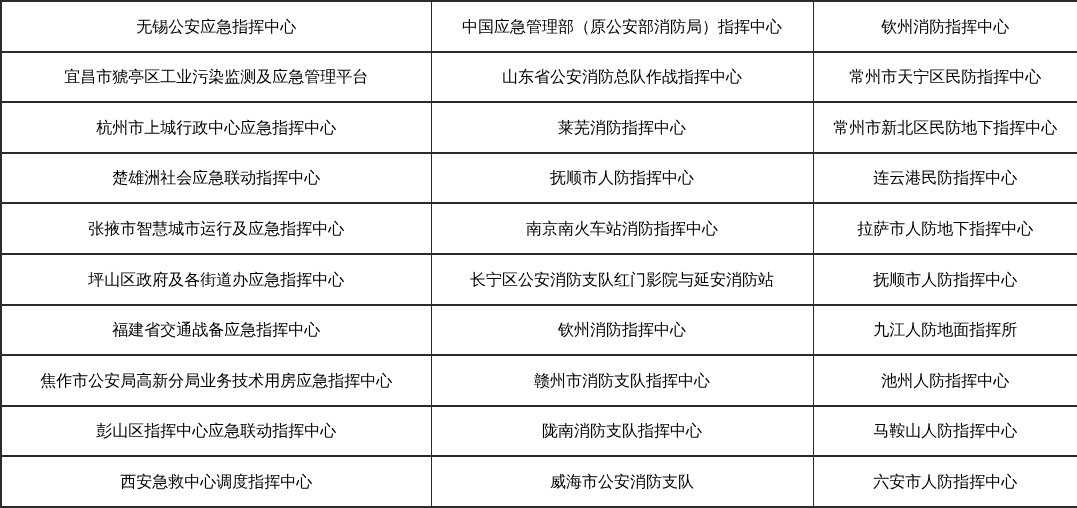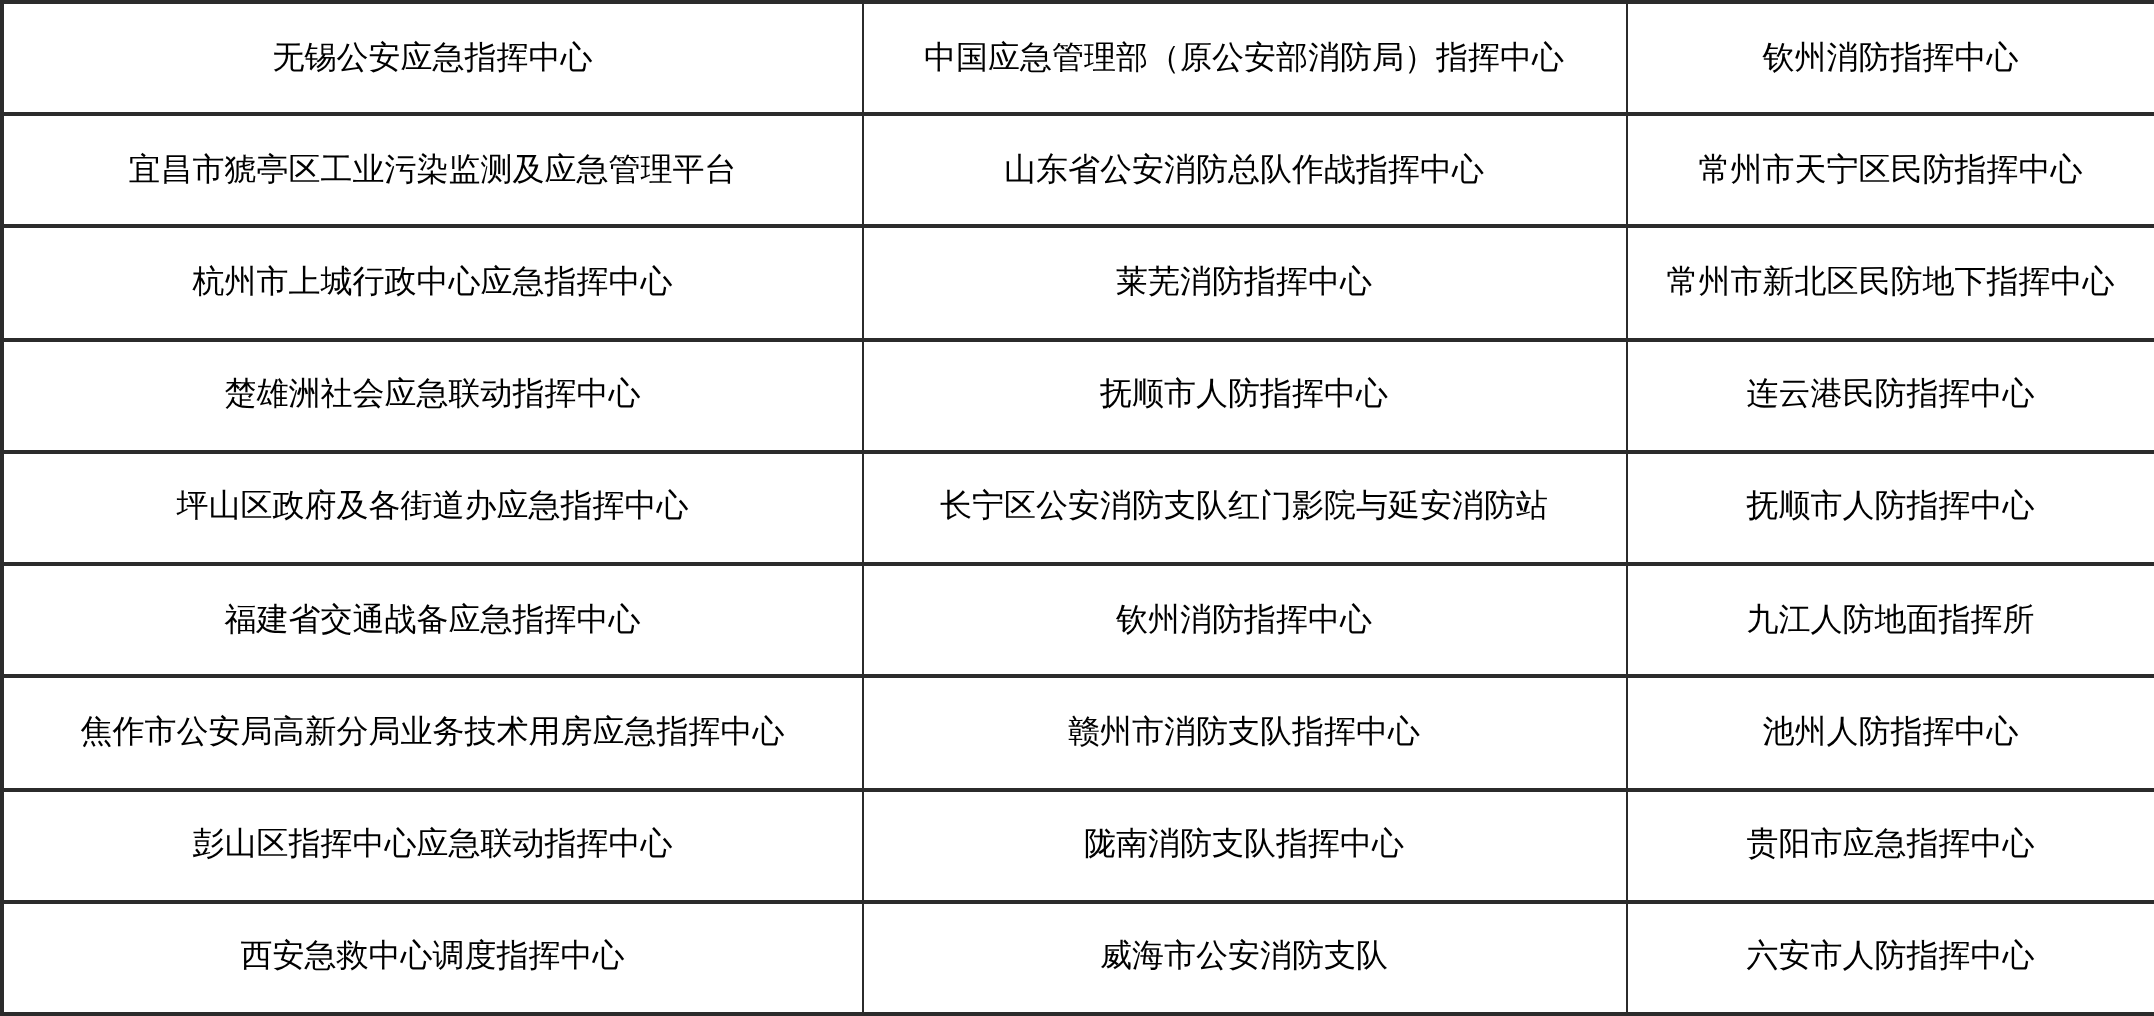--- a/index.html
+++ b/index.html
@@ -68,38 +68,43 @@
           <td>杭州市上城行政中心应急指挥中心</td>
           <td>莱芜消防指挥中心</td>
           <td>常州市新北区民防地下指挥中心</td>
         </tr>
         <tr>
           <td>楚雄洲社会应急联动指挥中心</td>
           <td>抚顺市人防指挥中心</td>
           <td>连云港民防指挥中心</td>
         </tr>
         <tr>
+          <td>张掖市智慧城市运行及应急指挥中心</td>
+          <td>南京南火车站消防指挥中心</td>
+          <td>拉萨市人防地下指挥中心</td>
+        </tr>
+        <tr>
           <td>坪山区政府及各街道办应急指挥中心</td>
           <td>长宁区公安消防支队红门影院与延安消防站</td>
           <td>抚顺市人防指挥中心</td>
         </tr>
         <tr>
           <td>福建省交通战备应急指挥中心</td>
           <td>钦州消防指挥中心</td>
           <td>九江人防地面指挥所</td>
         </tr>
         <tr>
           <td>焦作市公安局高新分局业务技术用房应急指挥中心</td>
           <td>赣州市消防支队指挥中心</td>
           <td>池州人防指挥中心</td>
         </tr>
         <tr>
           <td>彭山区指挥中心应急联动指挥中心</td>
           <td>陇南消防支队指挥中心</td>
-          <td>贵阳市应急指挥中心</td>
+          <td>马鞍山人防指挥中心</td>
         </tr>
         <tr>
           <td>西安急救中心调度指挥中心</td>
           <td>威海市公安消防支队</td>
           <td>六安市人防指挥中心</td>
         </tr>
       </tbody>
   </table>
 </div>
 

